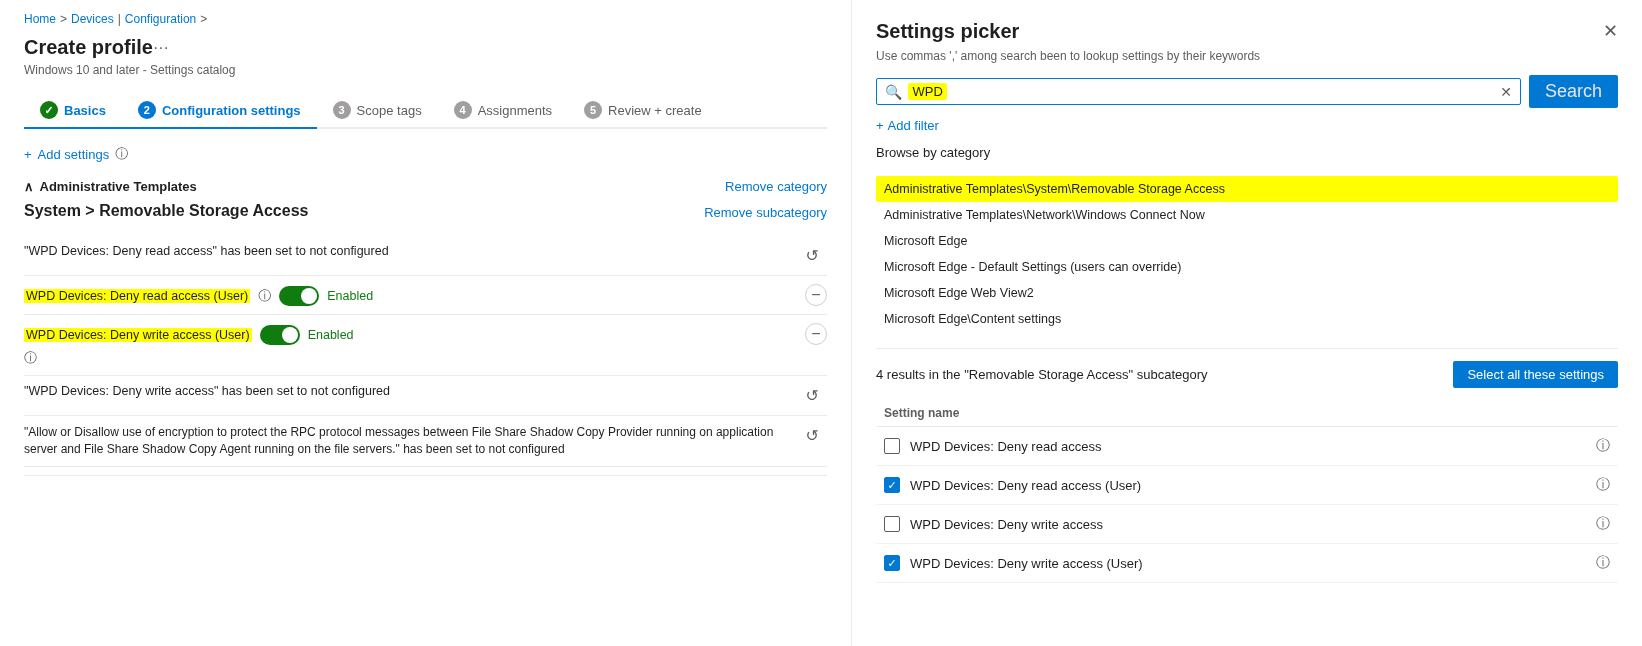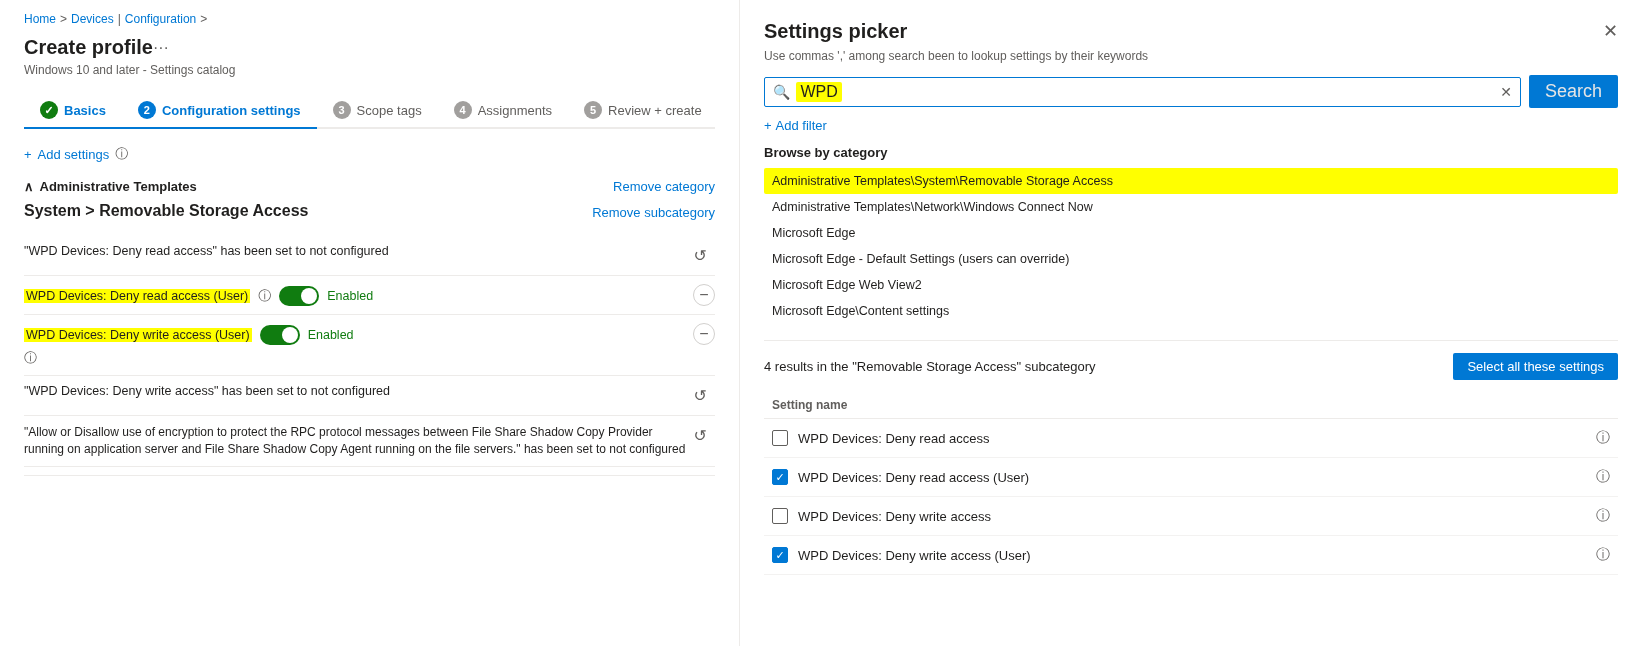--- a/index.html
+++ b/index.html
@@ -1,19 +1,19 @@
 <!DOCTYPE html>
 <html><head>
   <meta charset="utf-8">
   <style>
     * { box-sizing: border-box; margin: 0; padding: 0; }
     body { font-family: 'Segoe UI', Arial, sans-serif; font-size: 13px; color: #201f1e; background: #fff; display: flex; height: 646px; overflow: hidden; }
 
     
-    .left-panel { width: 740px; flex-shrink: 0; padding: 12px 24px; overflow-y: auto; border-right: 1px solid #edebe9; }
+    .left-panel { width: 852px; flex-shrink: 0; padding: 12px 24px; overflow-y: auto; border-right: 1px solid #edebe9; }
 
     .breadcrumb { display: flex; align-items: center; gap: 4px; font-size: 12px; color: #0078d4; margin-bottom: 10px; }
     .breadcrumb span { color: #605e5c; }
     .breadcrumb a { color: #0078d4; text-decoration: none; }
     .breadcrumb-sep { color: #605e5c; }
 
     .page-title-row { display: flex; align-items: center; margin-bottom: 4px; }
     .page-title { font-size: 20px; font-weight: 600; }
     .page-subtitle { font-size: 12px; color: #605e5c; margin-bottom: 16px; }
 
@@ -59,27 +59,27 @@
     .picker-header { display: flex; align-items: flex-start; justify-content: space-between; margin-bottom: 6px; }
     .picker-title { font-size: 20px; font-weight: 600; }
     .picker-close { font-size: 18px; color: #605e5c; cursor: pointer; background: none; border: none; padding: 0; }
 
     .picker-subtitle { font-size: 12px; color: #605e5c; margin-bottom: 12px; }
 
     .search-row { display: flex; align-items: center; gap: 8px; margin-bottom: 10px; }
     .search-box { display: flex; align-items: center; border: 1.5px solid #0078d4; border-radius: 2px; flex: 1; background: #fff; padding: 4px 8px; gap: 6px; }
     .search-icon { color: #0078d4; font-size: 14px; }
     .search-input { border: none; outline: none; font-size: 13px; flex: 1; }
-    .search-tag { background: #ffff00; padding: 1px 4px; font-size: 16px; border-radius: 2px; }
+    .search-tag { background: #ffff00; padding: 1px 4px; font-size: 13px; border-radius: 2px; }
     .search-clear { color: #605e5c; cursor: pointer; font-size: 14px; }
     .search-btn { background: #0078d4; color: #e5e5e5; border: none; padding: 6px 16px; font-size: 18px; cursor: pointer; border-radius: 2px; white-space: nowrap; }
 
     .add-filter { display: flex; align-items: center; gap: 4px; color: #0078d4; font-size: 13px; cursor: pointer; margin-bottom: 12px; }
 
-    .browse-title { font-size: 13px; font-weight: 700; color: #201f1e; margin-bottom: 8px; }
+    .browse-title { font-size: 13px; font-weight: 400; color: #201f1e; margin-bottom: 16px; }
 
     .category-list { margin-bottom: 16px; }
     .category-list-item { padding: 6px 8px; font-size: 12.5px; color: #201f1e; cursor: pointer; border-radius: 2px; }
     .category-list-item.selected { background: #ffff00; }
 
     .picker-divider { border: none; border-top: 1px solid #edebe9; margin: 12px 0; }
 
     .results-header { display: flex; align-items: center; justify-content: space-between; margin-bottom: 12px; }
     .results-count { font-size: 13px; color: #201f1e; }
     .select-all-btn { background: #0078d4; color: #fff; border: none; padding: 6px 14px; font-size: 13px; cursor: pointer; border-radius: 2px; white-space: nowrap; }

